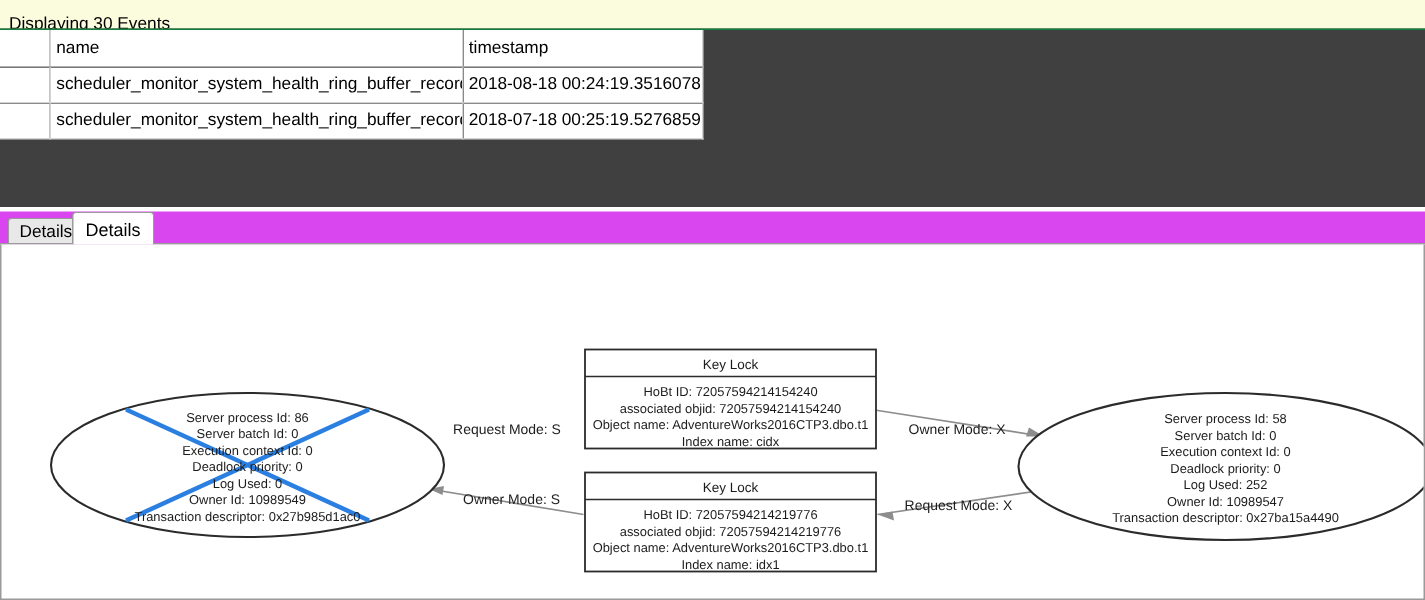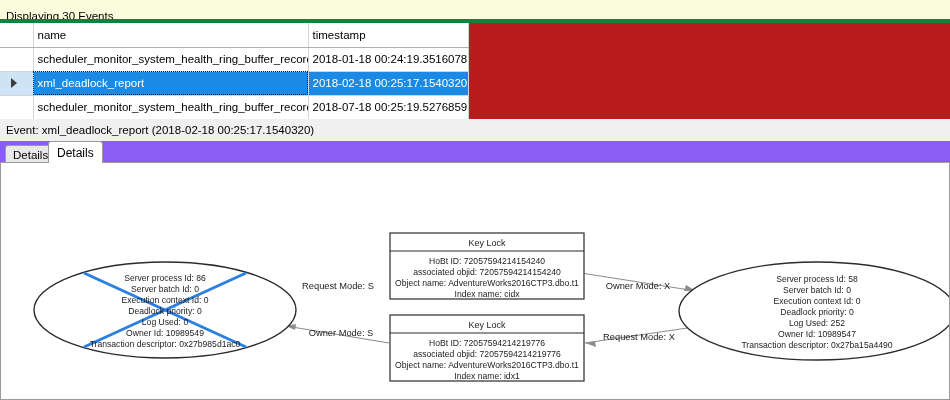--- a/index.html
+++ b/index.html
@@ -18,23 +18,23 @@
     background:#fbfbdd;border-bottom:1px solid #b9b9a3;
     box-sizing:border-box;
     display:flex;align-items:center;
     padding-left:6px;
     font-size:11.5px;color:#000;
   }
 
   
   .grid{
     position:absolute;left:0;top:19px;width:950px;height:119px;
-    background:#b91c1c;
-    box-sizing:border-box;
-    border-top:4px solid #15803d;
+    background:#404040;
+    box-sizing:border-box;
+    border-top:1px solid #15803d;
   }
   .grid table{border-collapse:collapse;table-layout:fixed;}
   .grid td,.grid th{
     box-sizing:border-box;
     border-right:1px solid #d4d4d4;
     border-bottom:1px solid #d4d4d4;
     background:#ffffff;
     font-weight:normal;
     font-size:11.5px;
     height:24px;
@@ -79,21 +79,21 @@
     position:absolute;left:0;top:119px;width:950px;height:22px;
     background:#f0f0f0;
     display:flex;align-items:center;
     padding-left:6px;box-sizing:border-box;
     font-size:11.5px;color:#000;
   }
 
   
   .tabstrip{
     position:absolute;left:0;top:141px;width:950px;height:22px;
-    background:#8b5cf6;
+    background:#d946ef;
     box-sizing:border-box;
   }
   .tabstrip:after{
     content:"";position:absolute;left:0;right:0;bottom:0;height:1px;
     background:#9a9a9a;
   }
   .tab{
     position:absolute;bottom:0;
     box-sizing:border-box;
     background:#e8e8e8;
@@ -163,41 +163,31 @@
         <tr>
           <th class="col-sel row-sel-cell"></th>
           <th class="col-name">name</th>
           <th class="col-ts">timestamp</th>
         </tr>
       </thead>
       <tbody>
         <tr>
           <td class="col-sel row-sel-cell"></td>
           <td class="col-name cell-data cell-name">scheduler_monitor_system_health_ring_buffer_recorded</td>
-          <td class="col-ts cell-data">2018-01-18 00:24:19.3516078</td>
-        </tr>
-        <tr class="selected">
-          <td class="col-sel row-sel-cell">
-            <span class="arrow-glyph"></span>
-          </td>
-          <td class="col-name cell-data cell-name">xml_deadlock_report</td>
-          <td class="col-ts cell-data">2018-02-18 00:25:17.1540320</td>
+          <td class="col-ts cell-data">2018-08-18 00:24:19.3516078</td>
         </tr>
         <tr>
           <td class="col-sel row-sel-cell"></td>
           <td class="col-name cell-data cell-name">scheduler_monitor_system_health_ring_buffer_recorded</td>
           <td class="col-ts cell-data">2018-07-18 00:25:19.5276859</td>
         </tr>
       </tbody>
     </table>
   </div>
 
-  <div class="event-header">
-    <span>Event: xml_deadlock_report (2018-02-18 00:25:17.1540320)</span>
-  </div>
 
   <div class="tabstrip">
     <div class="tab inactive">Details</div>
     <div class="tab active">Details</div>
   </div>
 
   <div class="canvas">
     <svg width="950" height="237" viewBox="0 0 950 237">
 
       <g>

